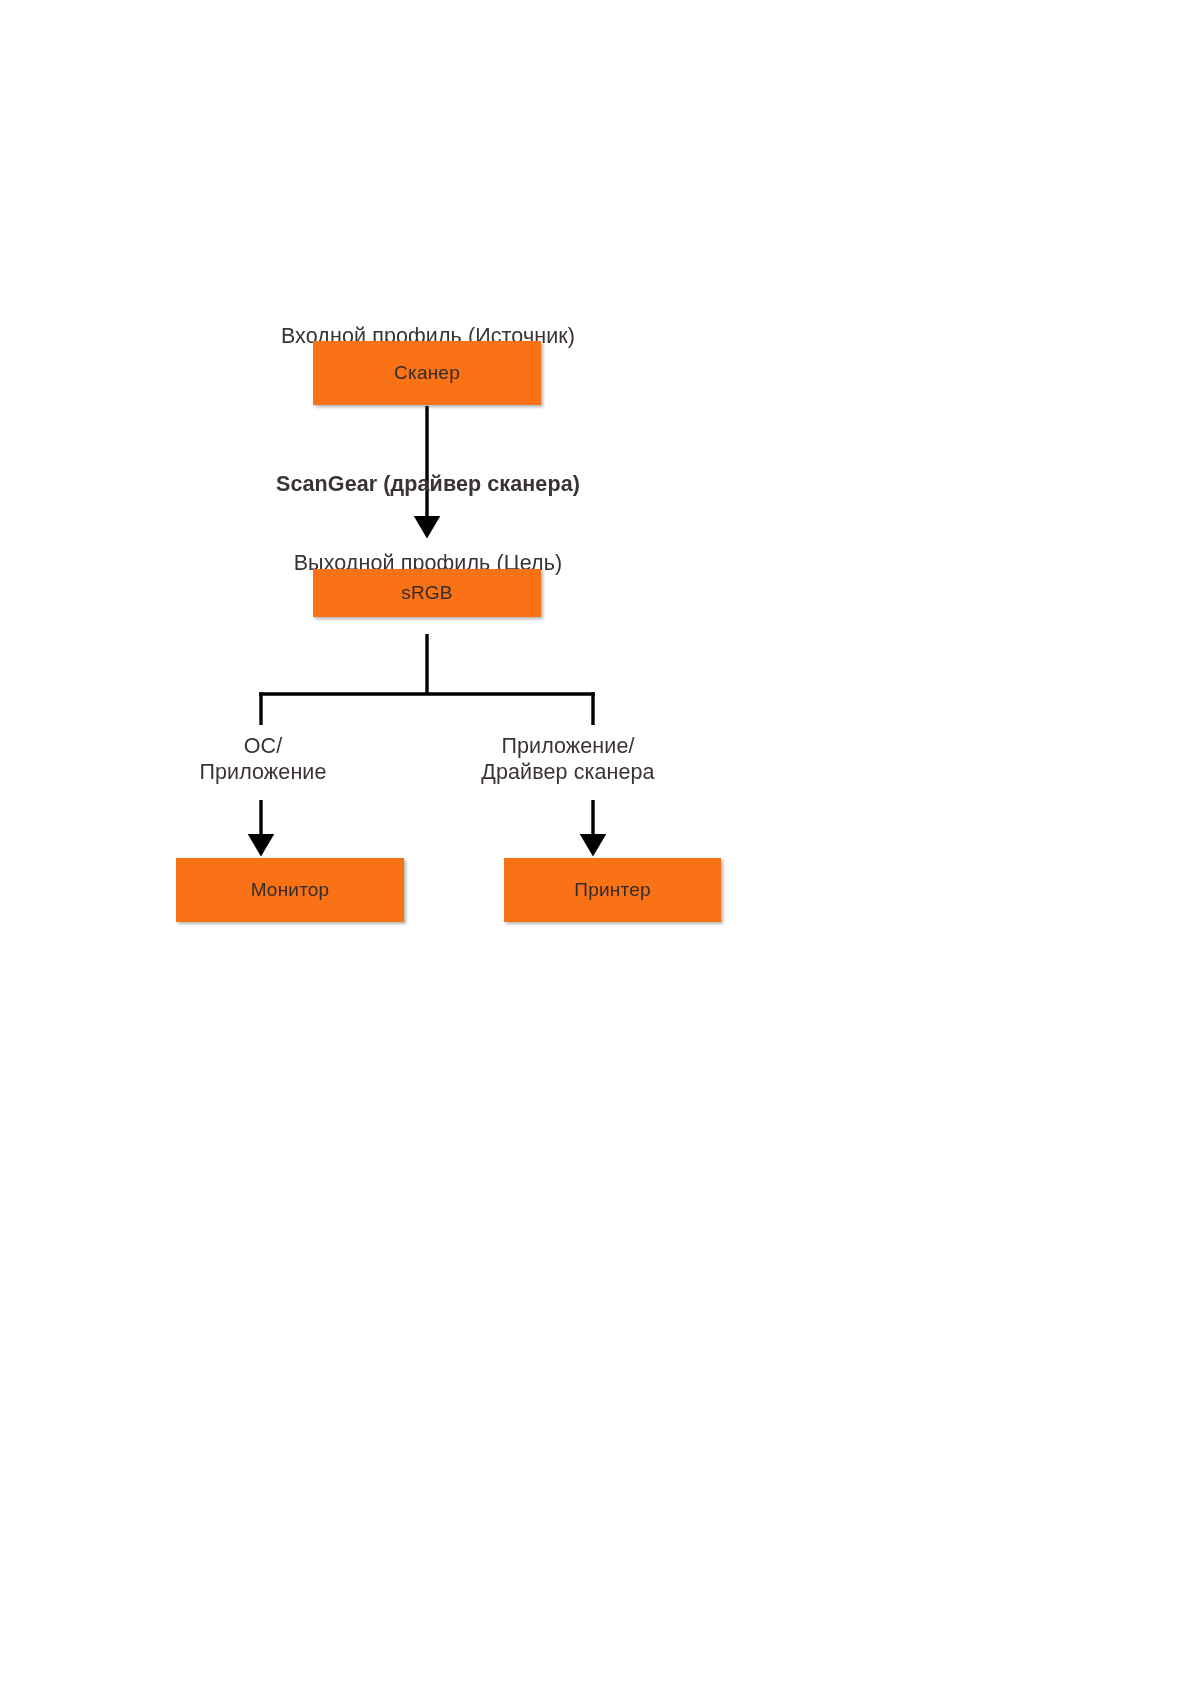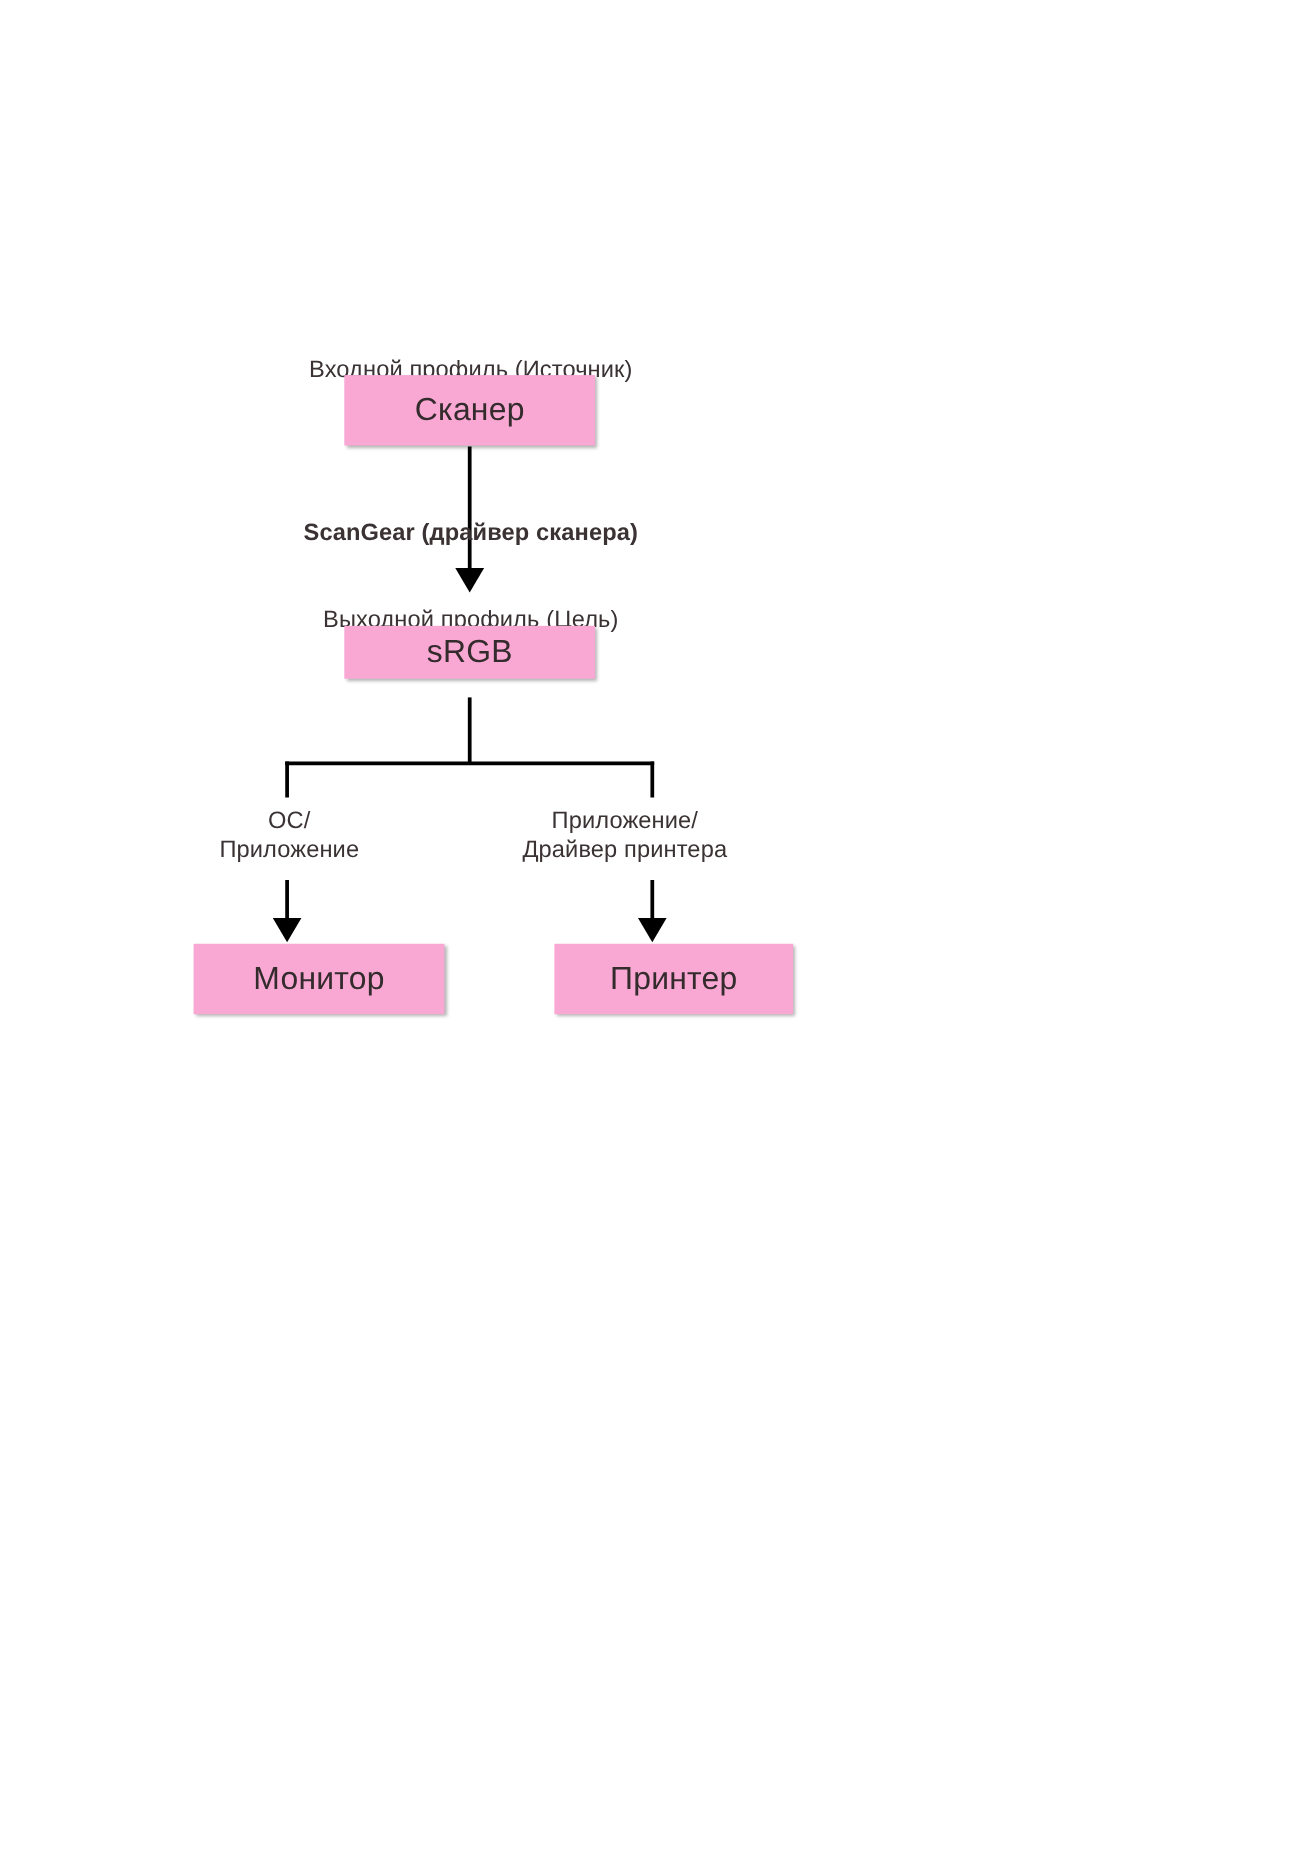--- a/index.html
+++ b/index.html
@@ -19,26 +19,26 @@
   #diagram {
     position: absolute;
     left: 0;
     top: 0;
     width: 1191px;
     height: 1684px;
   }
 
   .node-box {
     position: absolute;
-    background: #f9a8d4;
+    background: #f97316;
     box-shadow: 2px 2px 3px rgba(0,0,0,0.30);
     display: flex;
     align-items: center;
     justify-content: center;
-    font-size: 29px;
+    font-size: 19px;
     color: #332b2c;
     letter-spacing: 0.2px;
     box-sizing: border-box;
   }
 
   .caption {
     position: absolute;
     font-size: 21.5px;
     color: #3a3233;
     text-align: center;
@@ -100,21 +100,21 @@
 
   <div class="caption" id="cap-output">Выходной профиль (Цель)</div>
 
   <div class="caption two-line" id="cap-os">
     <div>ОС/</div>
     <div>Приложение</div>
   </div>
 
   <div class="caption two-line" id="cap-app">
     <div>Приложение/</div>
-    <div>Драйвер принтера</div>
+    <div>Драйвер сканера</div>
   </div>
 
   <div class="node-box" id="box-scanner">
     <span>Сканер</span>
   </div>
 
   <div class="node-box" id="box-srgb">
     <span>sRGB</span>
   </div>
 

